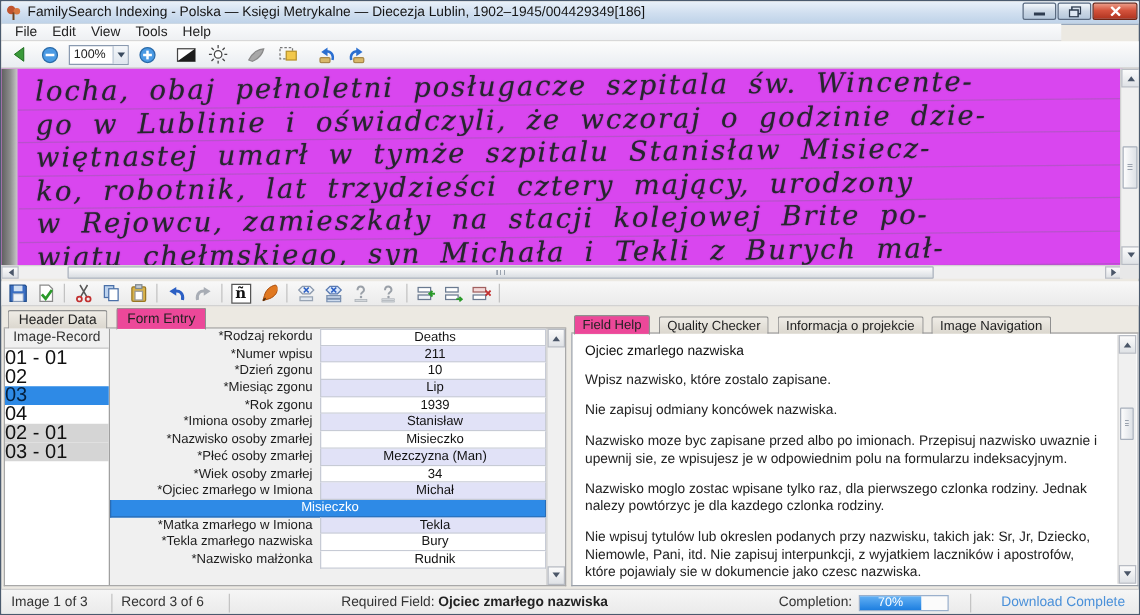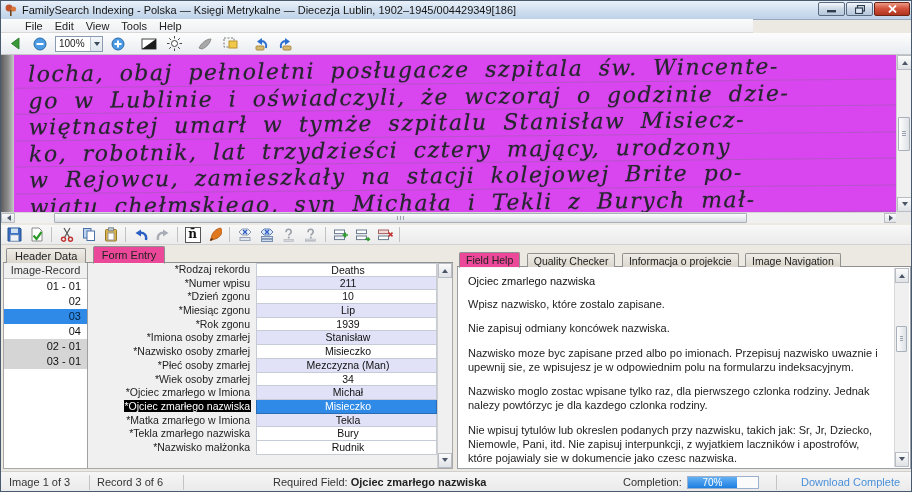--- a/index.html
+++ b/index.html
@@ -5,21 +5,21 @@
   html,body{margin:0;padding:0;background:#9a9a9a;font-family:"Liberation Sans",sans-serif;}
   .window{position:relative;width:912px;height:492px;background:#ece9e2;overflow:hidden;border:1px solid #4a5a6e;box-sizing:border-box;}
   
   .titlebar{position:absolute;left:0;top:0;width:912px;height:18px;background:linear-gradient(#e9f1fa,#cfdeef 55%,#bed2e8);border-bottom:1px solid #98a8bc;display:flex;align-items:center;}
   .app-icon{width:14px;height:14px;margin:0 4px 0 3px;display:inline-flex;}
   .title-text{font-size:11px;color:#151515;white-space:nowrap;}
   .win-buttons{position:absolute;right:3px;top:1px;display:flex;}
   .winbtn{width:27px;height:14px;border:1px solid #5a6a80;border-radius:2px;background:linear-gradient(#f4f8fc,#ccd8e6 50%,#b6c8dc);display:flex;align-items:center;justify-content:center;margin-left:1px;box-sizing:border-box;}
   .winbtn.close{width:36px;background:linear-gradient(#eb9a86,#d4533c 45%,#b03420);border-color:#6e2414;}
   
-  .menubar{position:absolute;left:0;top:18px;width:752px;height:14px;background:linear-gradient(#fafbfc,#eef0f3);border-bottom:1px solid #d8d8d8;display:flex;align-items:center;padding-left:18px;box-sizing:border-box;}
+  .menubar{position:absolute;left:0;top:18px;width:848px;height:14px;background:linear-gradient(#fafbfc,#eef0f3);border-bottom:1px solid #d8d8d8;display:flex;align-items:center;padding-left:5px;box-sizing:border-box;}
   .menu-item{font-size:11px;color:#222;padding:0 6px;line-height:14px;}
   
   .img-toolbar{position:absolute;left:0;top:32px;width:912px;height:22px;background:linear-gradient(#fdfdfd,#e9edf1);border-bottom:1px solid #c6c6c6;display:flex;align-items:center;padding-left:4px;box-sizing:border-box;gap:5px;}
   .tbtn{width:20px;height:18px;display:flex;align-items:center;justify-content:center;border-radius:2px;}
   .combo{width:48px;height:16px;background:#fff;border:1px solid #8a9ab0;display:flex;align-items:center;font-size:10px;color:#222;box-sizing:border-box;}
   .combo-val{flex:1;padding-left:3px;}
   .combo-arrow{width:11px;height:100%;border-left:1px solid #b8c4d4;display:flex;align-items:center;justify-content:center;background:linear-gradient(#f4f7fa,#dfe6ee);}
   .combo-arrow:after{content:"";border:3px solid transparent;border-top:4px solid #3a4a5e;margin-top:4px;}
   
   .image-viewport{position:absolute;left:0;top:54px;width:897px;height:157px;background:#d946ef;overflow:hidden;}
@@ -48,21 +48,21 @@
   
   .left-tabs{position:absolute;left:2px;top:244px;width:450px;height:18px;border-bottom:1px solid #909090;box-sizing:border-box;padding-left:3px;}
   .tab{display:inline-block;font-size:11px;color:#222;padding:1px 8px 2px;border:1px solid #909090;border-bottom:none;border-radius:2px 2px 0 0;background:linear-gradient(#efece6,#d9d5cc);margin-right:2px;position:relative;top:1px;}
   .tab.active{background:#ec4899;top:0;padding-top:2px;border-bottom:1px solid #f4f4f2;z-index:2;}
   .help-tabs{height:17px;border-bottom:1px solid #909090;box-sizing:border-box;padding-left:2px;}
   .help-tabs .tab{font-size:10.5px;padding:1px 6px;}
   
   .left-panel{position:absolute;left:2px;top:262px;width:450px;height:206px;background:#f0f0f0;border:1px solid #a8a8a8;border-top:none;box-sizing:border-box;display:flex;}
   .record-list{width:84px;border-right:1px solid #a0a0a0;background:#fff;box-sizing:border-box;}
   .rl-header{height:15px;background:#f0f0f0;border-bottom:1px solid #c8c8c8;font-size:11px;color:#333;text-align:center;line-height:15px;}
-  .rl-row{height:15px;font-size:11px;color:#111;text-align:right;padding-right:6px;line-height:15px;}
+  .rl-row{height:15px;font-size:16px;color:#111;padding-right:6px;line-height:15px;}
   .rl-row.sel{background:#2e8ae6;color:#04203e;}
   .rl-row.dim{background:#d5d5d5;}
   .form-area{flex:1;display:flex;flex-direction:column;background:#f0f0f0;}
   .field-row{display:flex;height:13.7px;font-size:10.5px;line-height:13.5px;}
   .field-label{width:168px;text-align:right;padding-right:5px;color:#1c1c1c;box-sizing:border-box;white-space:nowrap;overflow:hidden;}
   .field-label span{padding:0 1px;}
   .field-row.sel .field-label span{background:#000;color:#fff;}
   .field-value{flex:1;background:#fff;border:1px solid #c7cbd5;border-top:none;padding-left:3px;color:#111;box-sizing:border-box;white-space:nowrap;overflow:hidden;text-align:center;}
   .field-row:first-child .field-value{border-top:1px solid #c7cbd5;}
   .field-row.lav .field-value{background:#e1e2f7;}
@@ -439,21 +439,20 @@
         </div>
       <div class="field-row">
           <span class="field-label"><span>*Wiek osoby zmarłej</span></span>
           <span class="field-value">34</span>
         </div>
       <div class="field-row lav">
           <span class="field-label"><span>*Ojciec zmarłego w Imiona</span></span>
           <span class="field-value">Michał</span>
         </div>
       <div class="field-row sel">
-          <span class="field-label"><span>*Ojciec zmarłego nazwiska</span></span>
           <span class="field-value">Misieczko</span>
         </div>
       <div class="field-row lav">
           <span class="field-label"><span>*Matka zmarłego w Imiona</span></span>
           <span class="field-value">Tekla</span>
         </div>
       <div class="field-row">
           <span class="field-label"><span>*Tekla zmarłego nazwiska</span></span>
           <span class="field-value">Bury</span>
         </div>

